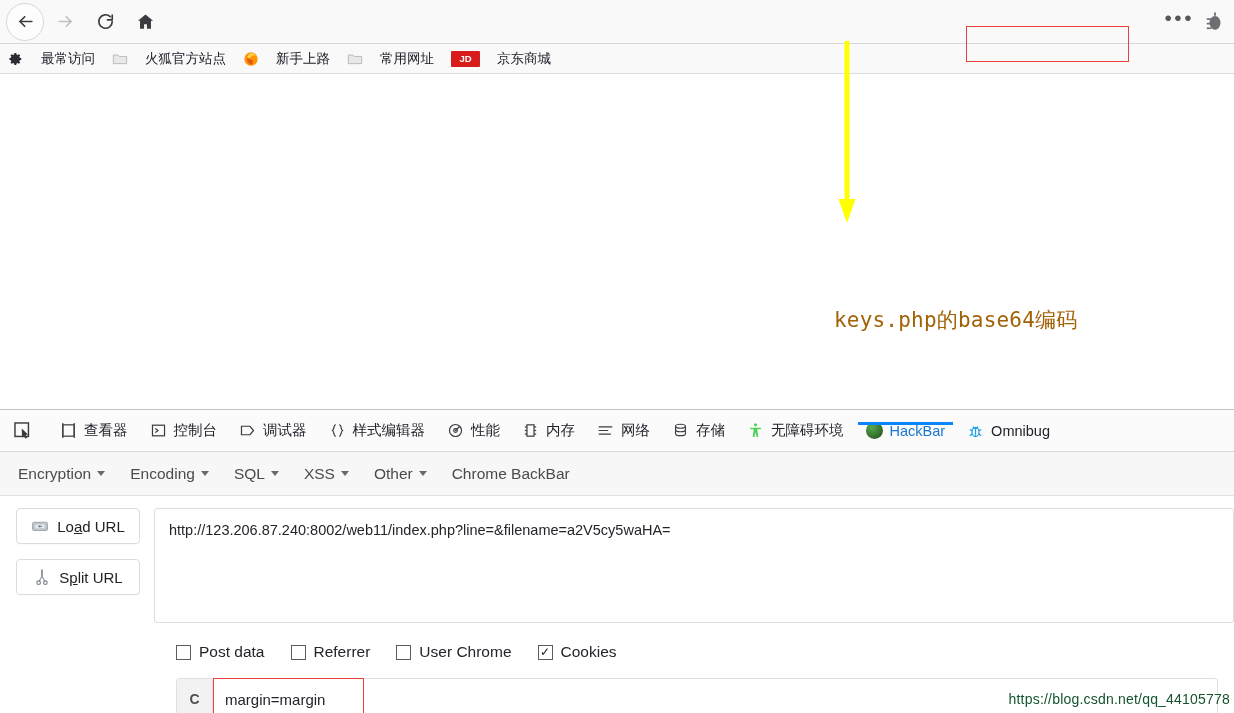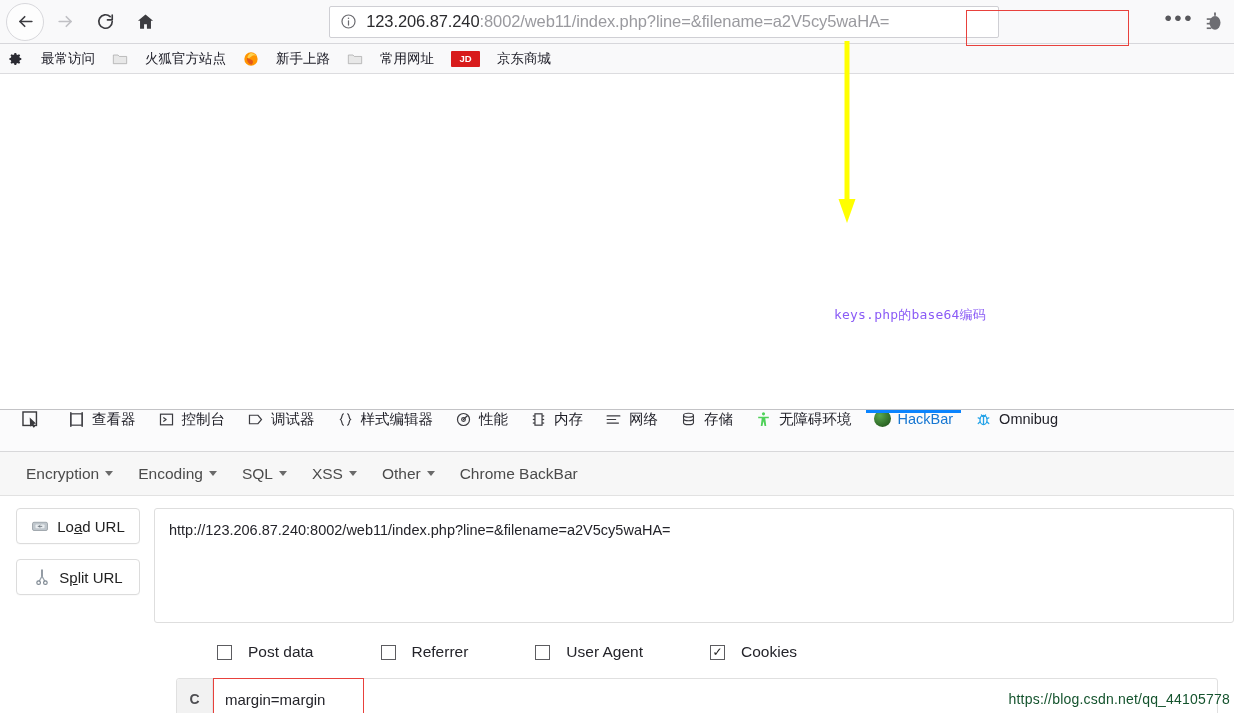--- a/index.html
+++ b/index.html
@@ -121,41 +121,41 @@
     height: 335px;
     background: #ffffff;
     position: relative;
   }
   .arrow-svg { position: absolute; left: 836px; top: -33px; }
   .annotation {
     position: absolute;
     left: 834px;
     top: 232px;
     font-family: "DejaVu Sans Mono", monospace;
-    font-size: 13px;
-    color: #8b5cf6;
+    font-size: 21px;
+    color: #a16207;
     white-space: nowrap;
     letter-spacing: 0.2px;
   }
 
   
   .devtools {
     border-top: 1px solid #c3c3c6;
     background: #fff;
     height: 334px;
     display: flex;
     flex-direction: column;
   }
   .dt-tabbar {
     height: 42px;
     display: flex;
-    align-items: flex-start;
+    align-items: center;
     border-bottom: 1px solid #d8d8da;
     background: #fbfbfc;
-    padding-left: 12px;
+    padding-left: 4px;
   }
   .dt-picker {
     display: flex; align-items: center; justify-content: center;
     width: 36px;
     color: #3a3a3d;
   }
   .dt-sep { width: 1px; background: #dadada; margin: 10px 4px; }
   .dt-tab {
     display: flex; align-items: center; gap: 7px;
     padding: 0 11px;
@@ -179,21 +179,21 @@
     flex: none;
   }
 
   
   .hb-menubar {
     height: 44px;
     background: #f7f7f7;
     border-bottom: 1px solid #e2e2e2;
     display: flex;
     align-items: center;
-    padding-left: 26px;
+    padding-left: 18px;
     gap: 25px;
   }
   .hb-menu {
     font-size: 15.5px;
     color: #4b4b4b;
     display: flex; align-items: center; gap: 6px;
     white-space: nowrap;
   }
   .caret {
     width: 0; height: 0;
@@ -234,21 +234,21 @@
     word-break: break-all;
     line-height: 1.4;
   }
 
   .hb-checks {
     display: flex;
     align-items: center;
     gap: 26px;
     padding: 20px 0 0 176px;
   }
-  .chk { display: flex; align-items: center; gap: 16px; font-size: 15.5px; color: #24242a; margin-left: 41px; }
+  .chk { display: flex; align-items: center; gap: 8px; font-size: 15.5px; color: #24242a; }
   .box {
     width: 15px; height: 15px;
     border: 1.3px solid #5c5c60;
     background: #fff;
     display: flex; align-items: center; justify-content: center;
     flex: none;
     font-size: 12px;
     color: #222;
     line-height: 1;
   }
@@ -321,28 +321,20 @@
         </svg>
     </div>
     <div class="nav-btn">
       <svg width="19" height="19" viewBox="0 0 24 24" fill="currentColor">
           <path d="M12 3 2.5 11.2h2.6V21h5.1v-5.6h3.6V21h5.1v-9.8h2.6z"></path>
         </svg>
     </div>
   </div>
 
   <div class="urlbar-wrap">
-    <div class="urlbar">
-      <svg class="info-icon" viewBox="0 0 24 24" fill="none" stroke="currentColor" stroke-width="1.7">
-          <circle cx="12" cy="12" r="9.2"></circle>
-          <line x1="12" y1="11" x2="12" y2="17" stroke-linecap="round"></line>
-          <circle cx="12" cy="7.4" r="1.1" fill="currentColor" stroke="none"></circle>
-        </svg>
-      <div class="url-text"><span class="host">123.206.87.240</span><span>:8002/web11/index.php?line=&amp;filename=</span><span>a2V5cy5waHA=</span></div>
-    </div>
     <div class="url-highlight"></div>
   </div>
 
   <div class="chrome-right">
     <div class="dots">•••</div>
     <div class="bug-chrome">
       <svg width="22" height="22" viewBox="0 0 24 24" fill="currentColor">
           <ellipse cx="12" cy="14" rx="6" ry="7.5"></ellipse>
           <rect x="11" y="2.5" width="2" height="4" rx="1"></rect>
           <rect x="3" y="9" width="5" height="1.8"></rect>
@@ -549,21 +541,21 @@
       <label class="chk">
         <span class="box"></span>
         <span>Post data</span>
       </label>
       <label class="chk">
         <span class="box"></span>
         <span>Referrer</span>
       </label>
       <label class="chk">
         <span class="box"></span>
-        <span>User Agent</span>
+        <span>User Chrome</span>
       </label>
       <label class="chk">
         <span class="box">✓</span>
         <span>Cookies</span>
       </label>
     </div>
 
     <div class="hb-cookie-row">
       <div class="cookie-prefix">C</div>
       <div class="cookie-input">margin=margin</div>

